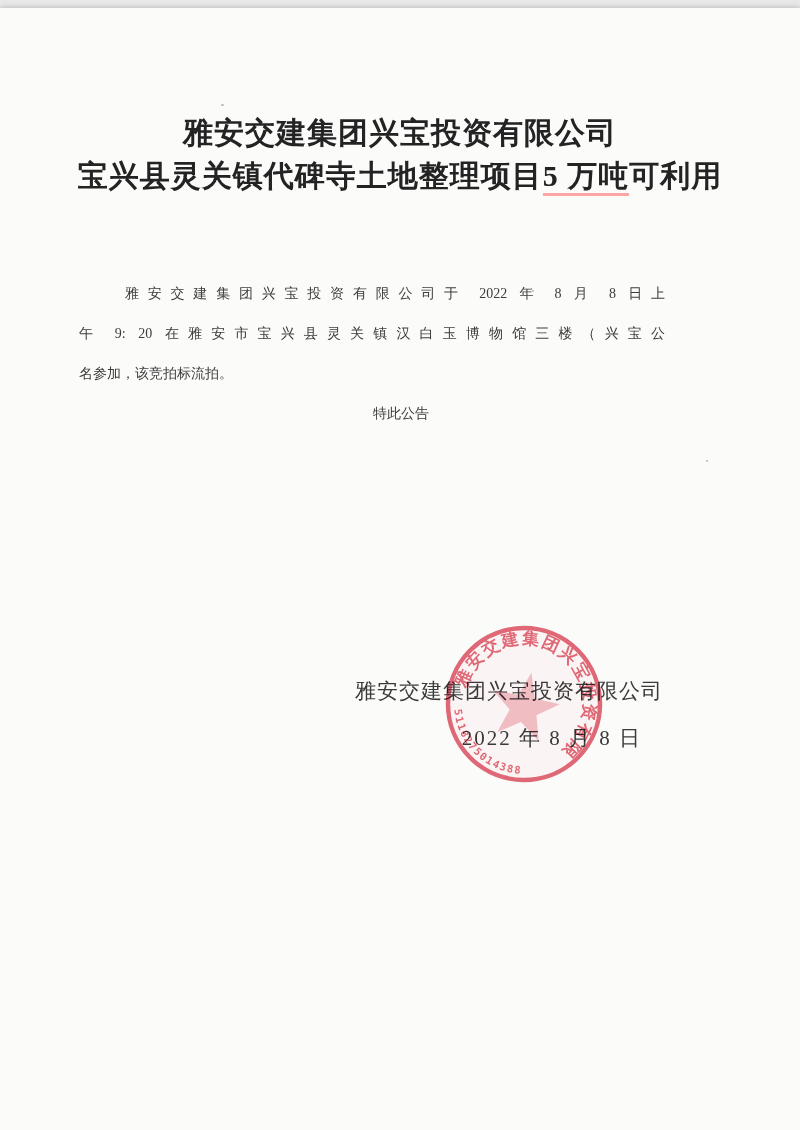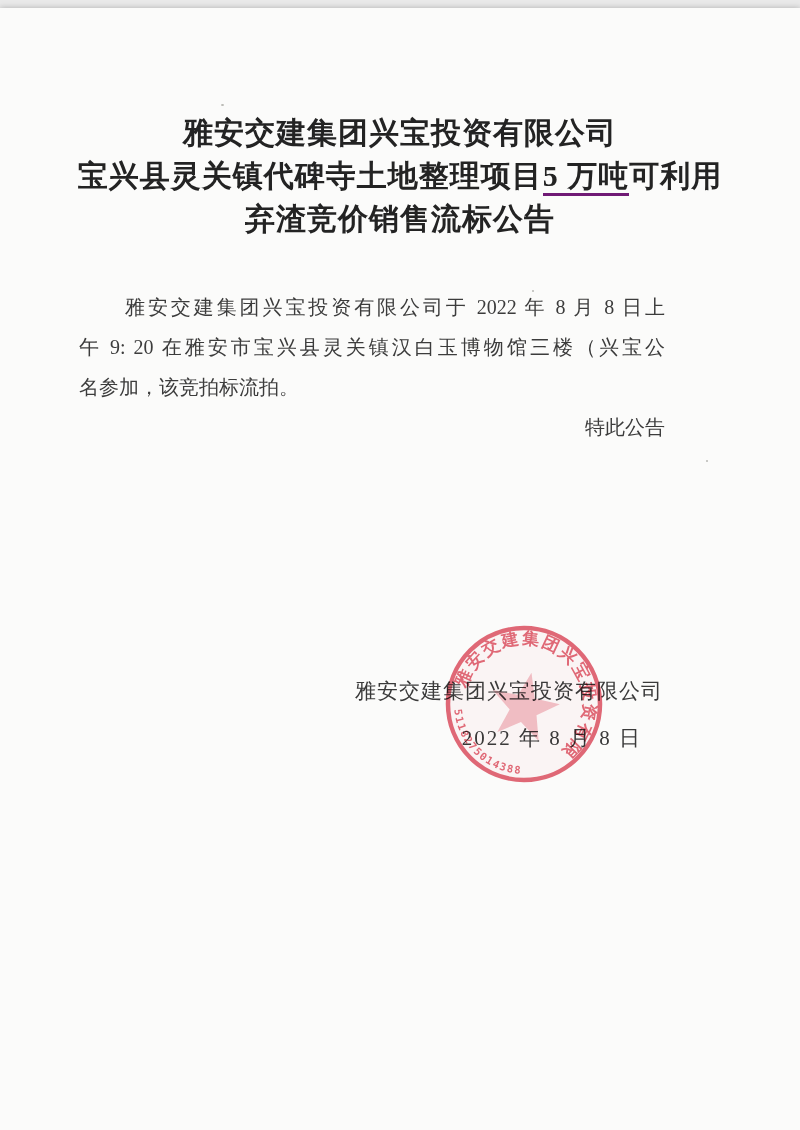--- a/index.html
+++ b/index.html
@@ -14,32 +14,32 @@
   }
   
   .title-block {
     position:absolute; top:103px; left:0; right:0;
     text-align:center;
     font-size:30px; font-weight:700; line-height:43px;
     color:#232323;
     letter-spacing:1px;
   }
   .title-underline {
-    border-bottom:3px solid #701a75;
+    border-bottom:3px solid #fca5a5;
     padding-bottom:1px;
   }
   
   .body-block {
-    position:absolute; top:279px; left:79px; width:586px;
-    font-size:20px; line-height:40px; color:#3c3c3c;
+    position:absolute; top:266px; left:79px; width:586px;
+    font-size:14px; line-height:40px; color:#3c3c3c;
   }
   .body-line { text-align:justify; text-align-last:justify; }
   .body-line.first { text-indent:46px; }
   .body-line.last { text-align:left; text-align-last:left;font-family:Liberation Serif, serif; }
-  .closing-line { text-indent:58px; text-align:right; }
+  .closing-line { text-indent:58px; text-align:center; }
   
   .sign-company {
     position:absolute; top:669px; right:137px;
     font-size:21px; color:#3a3a3a; letter-spacing:1px;
     z-index:1;
   }
   .sign-date {
     position:absolute; top:716px; right:158px;
     font-size:21px; color:#3a3a3a; letter-spacing:2px;
     z-index:1;
@@ -60,21 +60,20 @@
   .speck.s3 { left:706px; top:452px; width:2px; height:2px; }
 </style>
 </head>
 <body>
 
 <div class="page">
 
   <div class="title-block">
     <div>雅安交建集团兴宝投资有限公司</div>
     <div><span>宝兴县灵关镇代碑寺土地整理项目</span><span class="title-underline">5 万吨</span><span>可利用</span></div>
-    <div>弃渣竞价销售流标公告</div>
   </div>
 
   <div class="body-block">
     <div class="body-line first">雅安交建集团兴宝投资有限公司于 2022 年 8 月 8 日上</div>
     <div class="body-line">午 9: 20 在雅安市宝兴县灵关镇汉白玉博物馆三楼（兴宝公</div>
     <div class="body-line last">名参加，该竞拍标流拍。</div>
     <div class="closing-line">特此公告</div>
   </div>
 
   <div class="sign-company">雅安交建集团兴宝投资有限公司</div>

